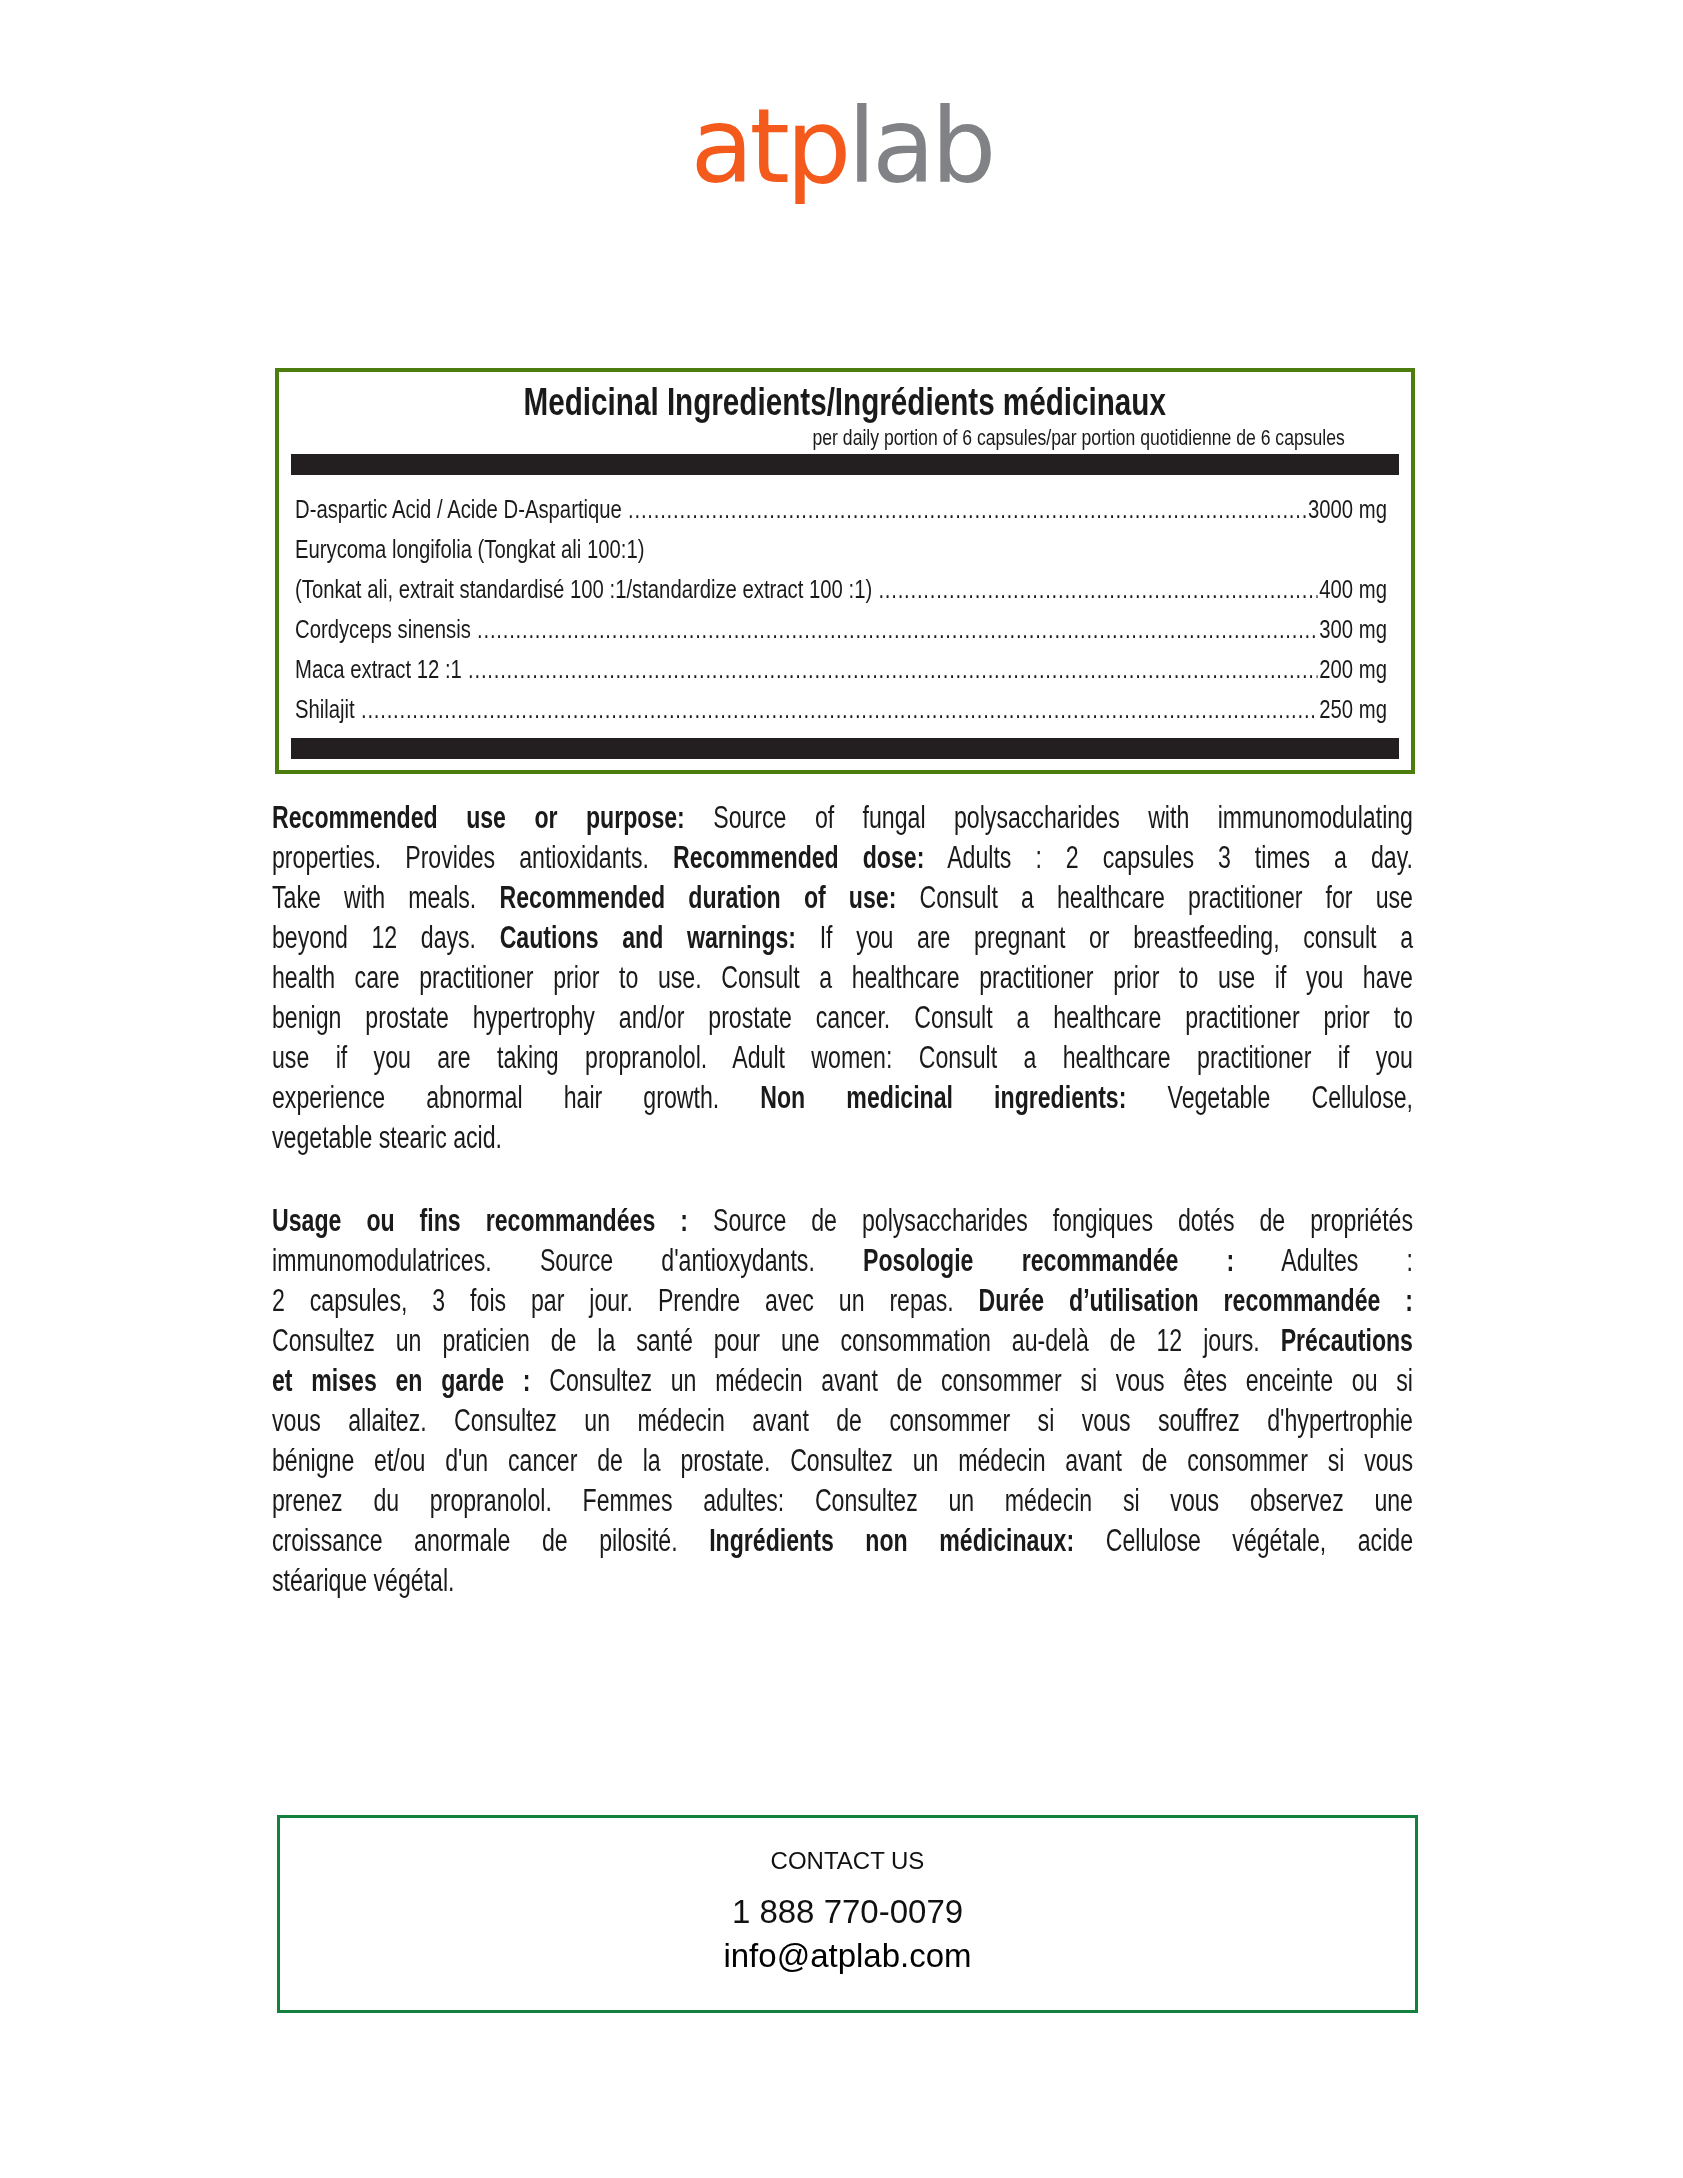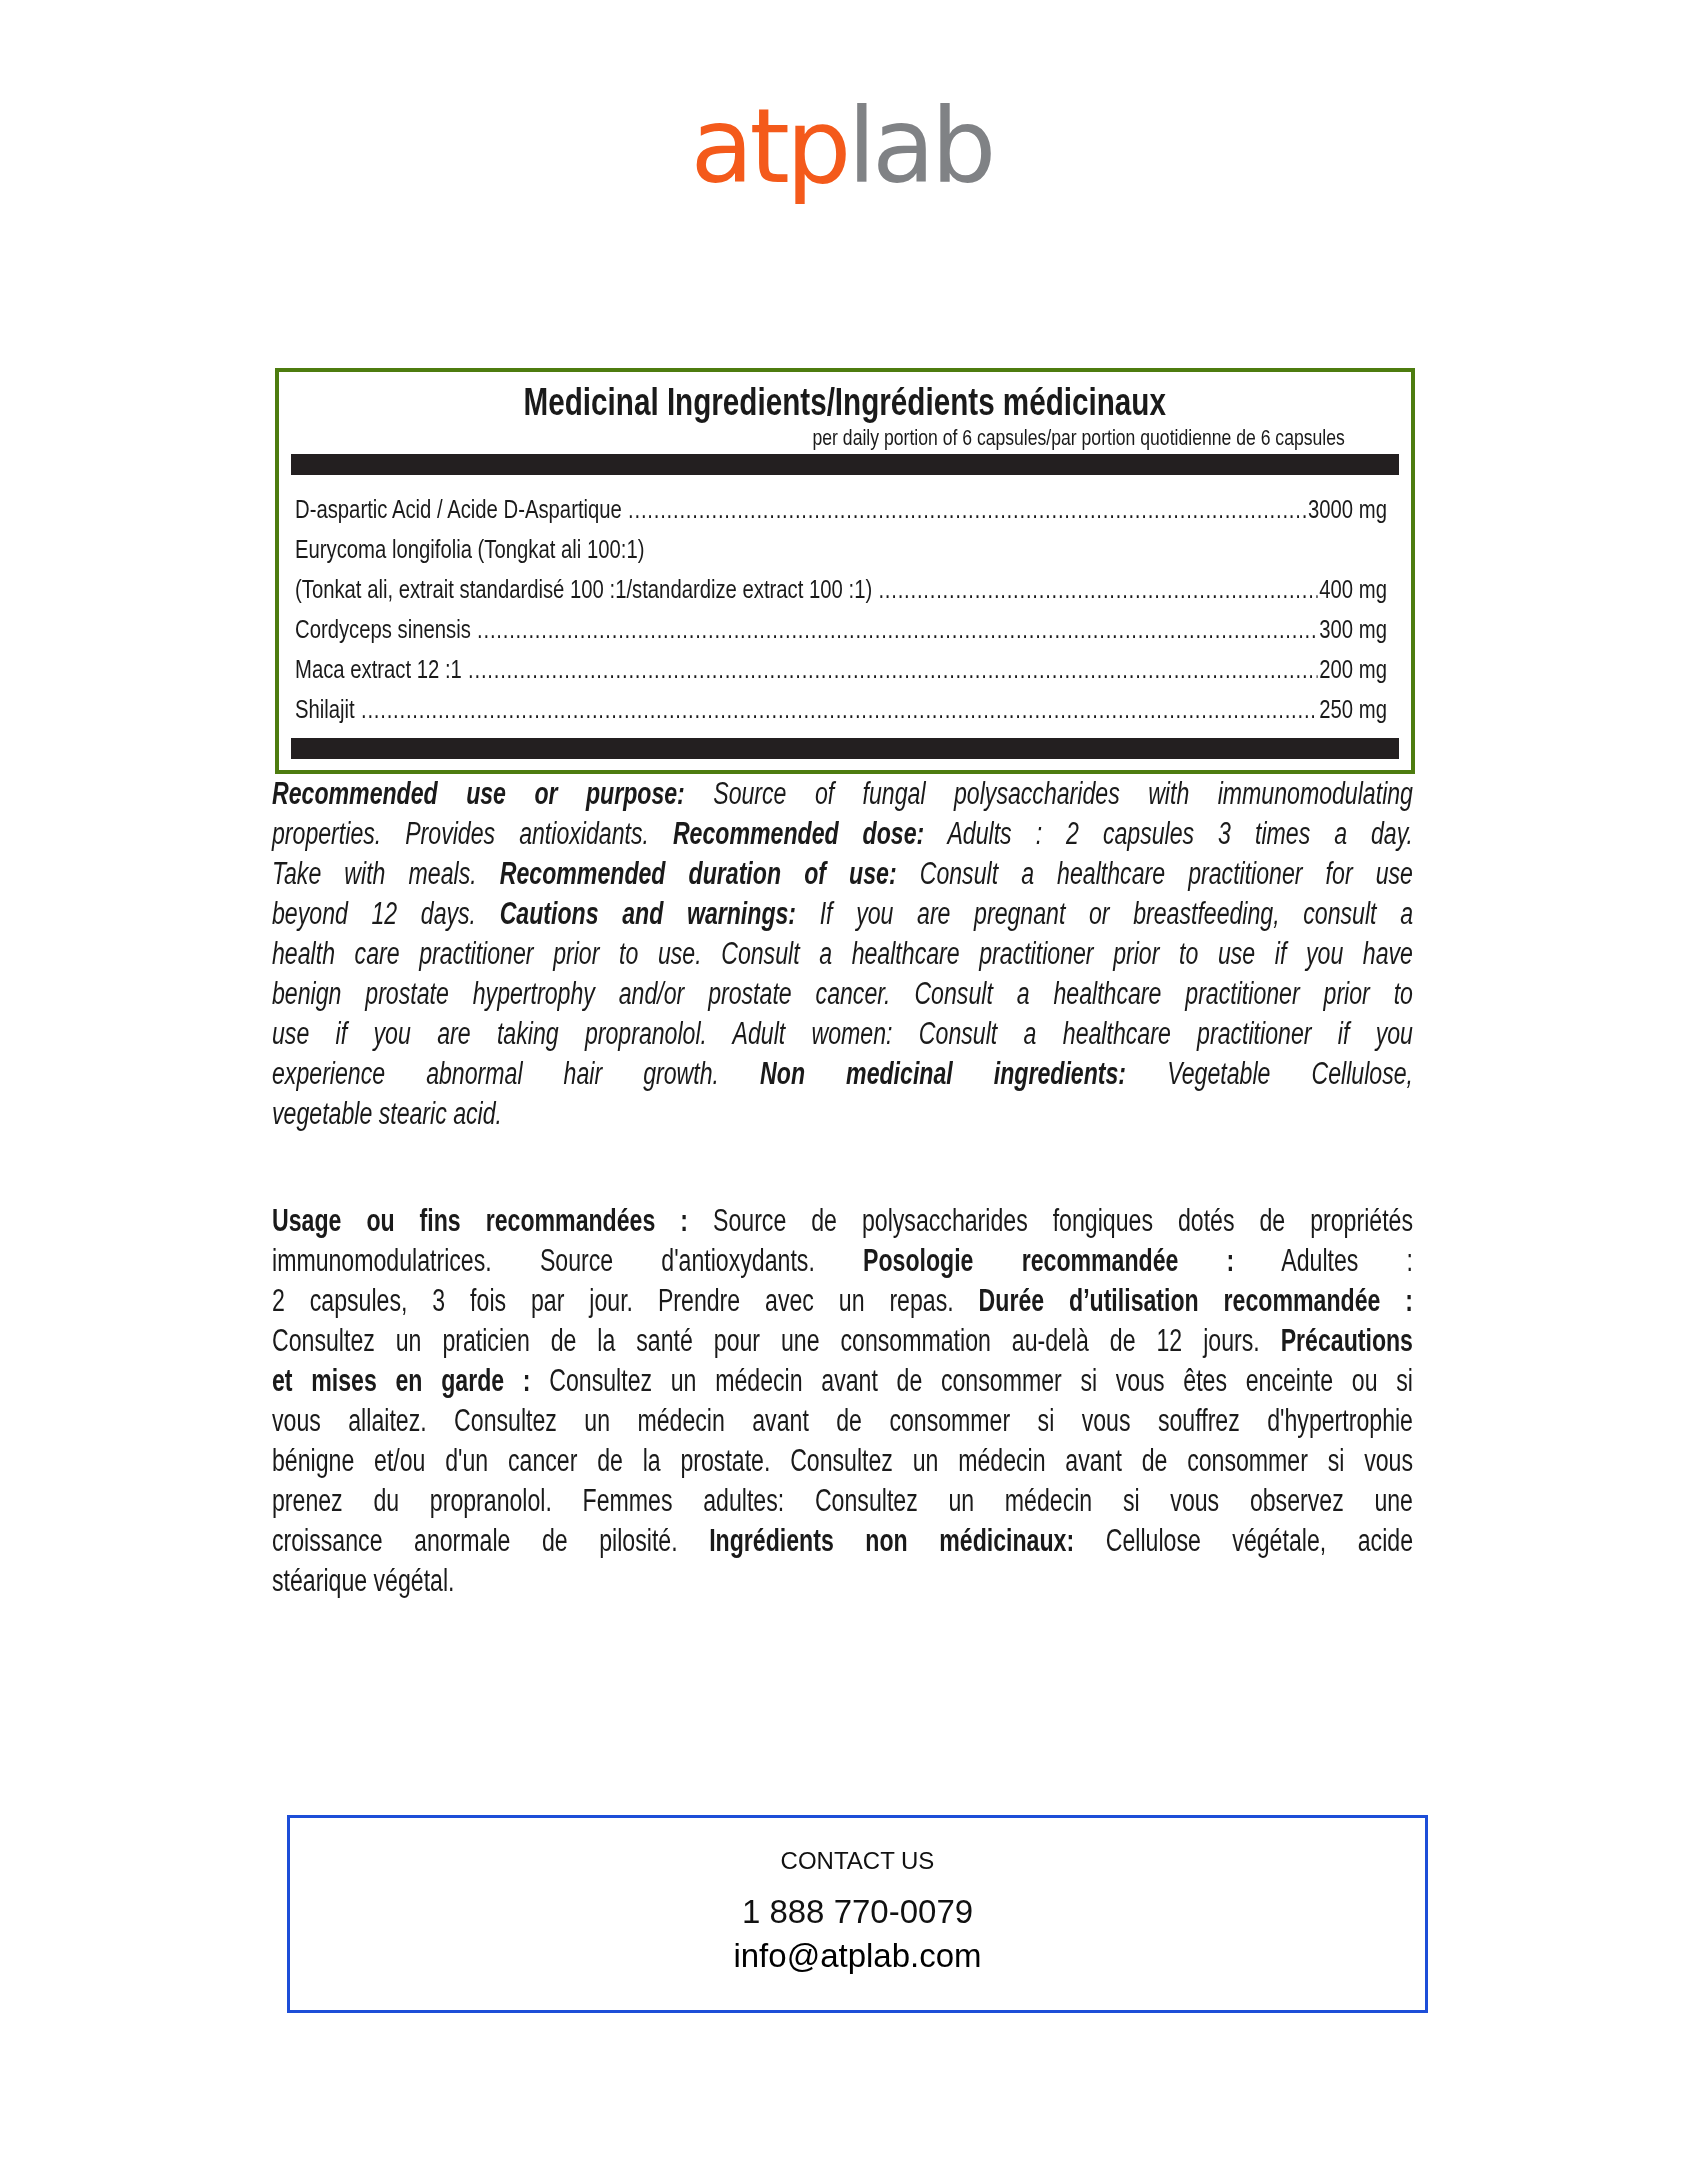--- a/index.html
+++ b/index.html
@@ -24,24 +24,24 @@
   .ing-row .name { flex: 0 0 auto; padding-right: 8px; }
   .ing-row .dots { flex: 1 1 auto; overflow: hidden; letter-spacing: 1px; }
   .ing-row .dots::before { content: "........................................................................................................................................................................................................................................"; }
   .ing-row .amount { flex: 0 0 auto; padding-left: 2px; }
 
   .para { position: absolute; left: 272px; width: 1141px; font-size: 31px; }
   .para .line { height: 40px; line-height: 40px; position: relative; }
   .para .line .inner { position: absolute; left: 0; top: 0; width: 134.1%; transform: scaleX(0.7457); transform-origin: left center; text-align: justify; text-align-last: justify; white-space: nowrap; }
   .para .line.last .inner { text-align-last: left; }
   .para b { font-weight: bold; }
-  #para-en { top: 774px; font-style: italic; }
+  #para-en { top: 798px; }
   #para-fr { top: 1201px; }
 
-  .contact-box { position: absolute; left: 287px; top: 1815px; width: 1135px; height: 192px; border: 3px solid #1d4ed8; }
+  .contact-box { position: absolute; left: 277px; top: 1815px; width: 1135px; height: 192px; border: 3px solid #15803d; }
   .contact-title { position: absolute; left: 0; top: 28px; width: 100%; text-align: center; font-size: 24px; line-height: 30px; color: #111; }
   .contact-phone { position: absolute; left: 0; top: 73px; width: 100%; text-align: center; font-size: 33px; line-height: 42px; color: #111; }
   .contact-email { position: absolute; left: 0; top: 117px; width: 100%; text-align: center; font-size: 33px; line-height: 42px; color: #000000; }
 </style>
 </head>
 <body>
 
 <div class="logo">
   <span class="atp">atp</span><span class="lab">lab</span>
 </div>

